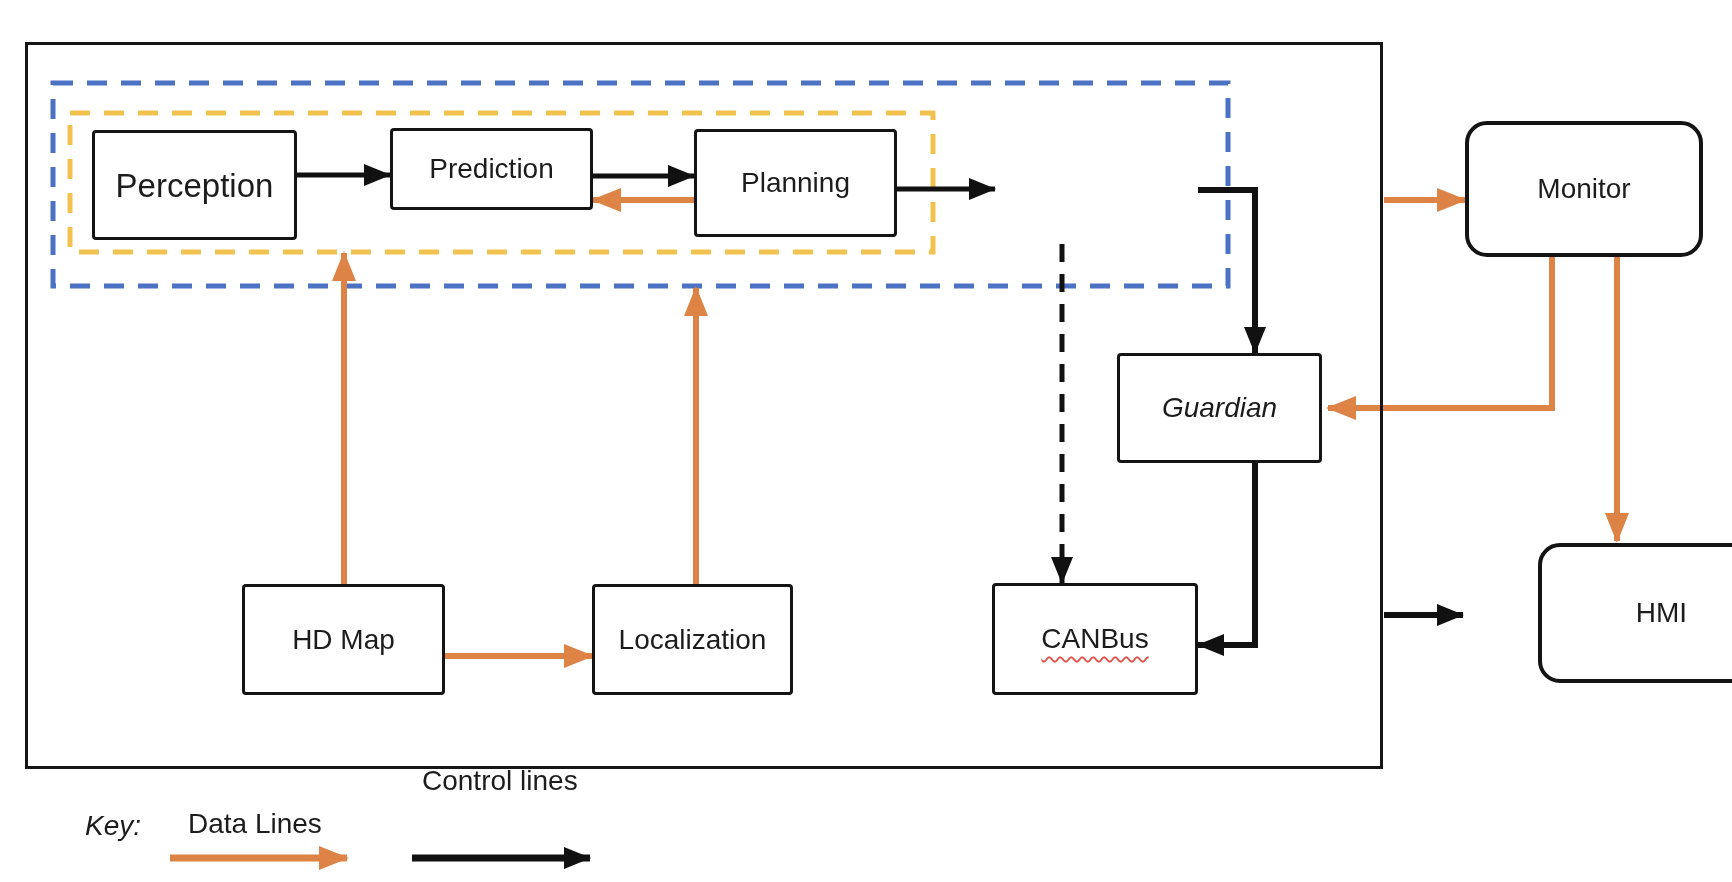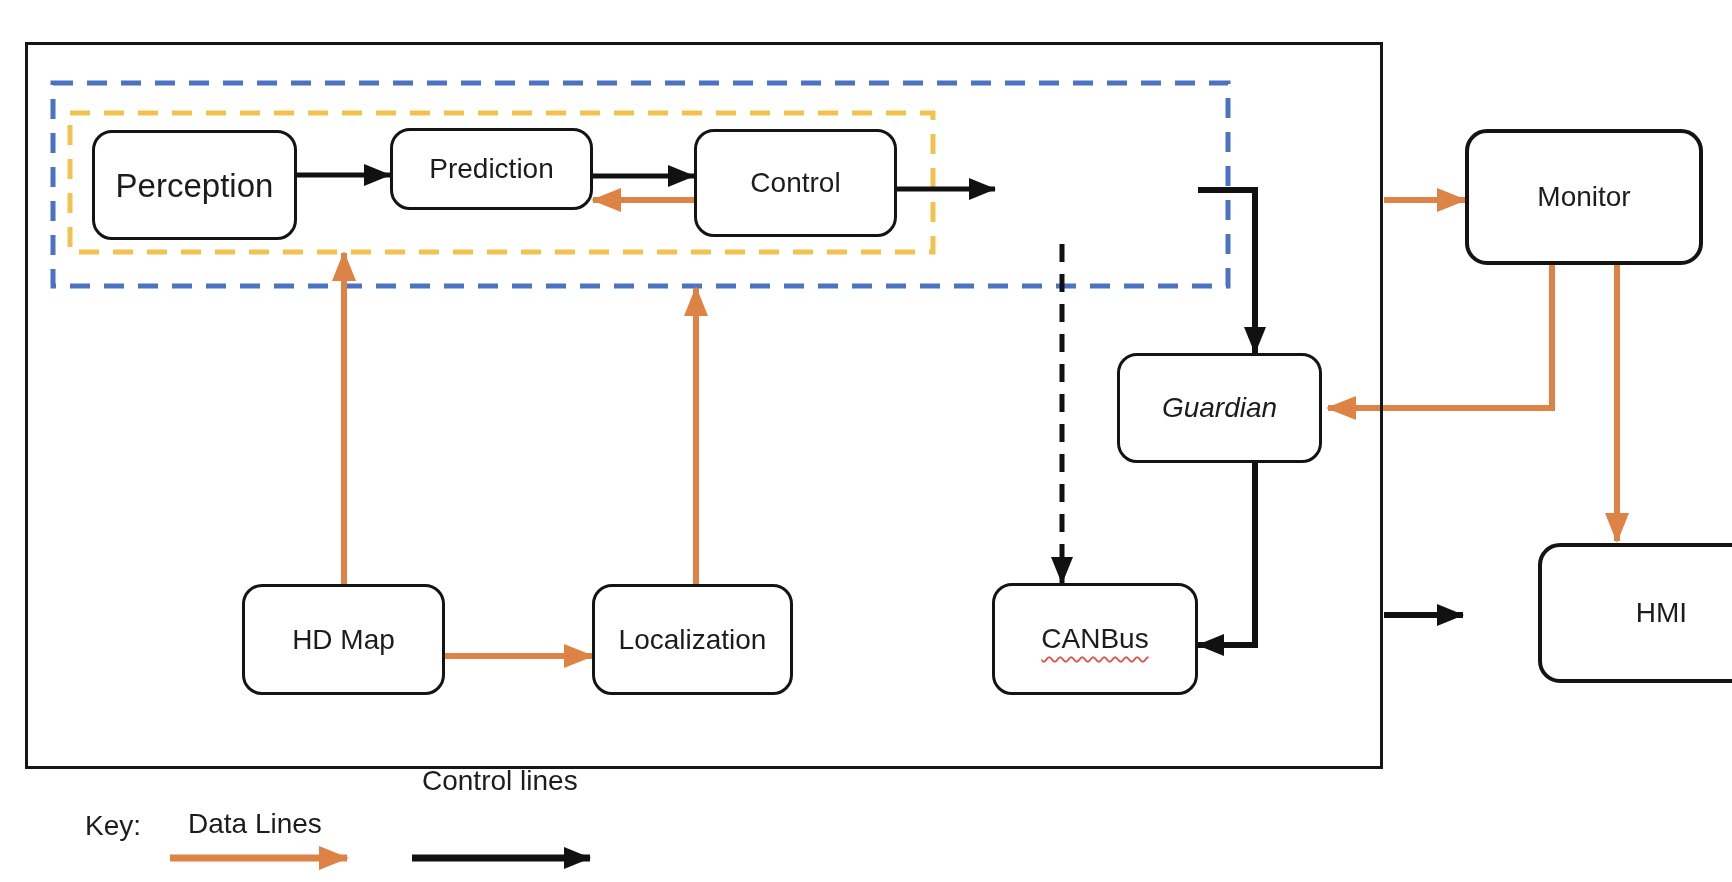--- a/index.html
+++ b/index.html
@@ -10,55 +10,55 @@
     font-family:"Liberation Sans", sans-serif;
     color:#1c1c1c;
     overflow:hidden;
   }
   #connector-layer{position:absolute;left:0;top:0;width:1732px;height:882px;}
   .node{
     position:absolute;
     box-sizing:border-box;
     background:#ffffff;
     border:3px solid #141414;
-    border-radius:20px;
+    border-radius:4px;
     display:flex;align-items:center;justify-content:center;
     font-size:28px;
     line-height:1;
     text-align:center;
     white-space:nowrap;
   }
   .node.big-border{border-width:4px;border-radius:22px;}
   #node-perception{left:92px;top:130px;width:205px;height:110px;font-size:33px;}
   #node-prediction{left:390px;top:128px;width:203px;height:82px;}
   #node-planning{left:694px;top:129px;width:203px;height:108px;}
   #node-control{left:995px;top:130px;width:203px;height:112px;}
   #node-guardian{left:1117px;top:353px;width:205px;height:110px;font-style:italic;}
   #node-canbus{left:992px;top:583px;width:206px;height:112px;}
   #node-hdmap{left:242px;top:584px;width:203px;height:111px;}
   #node-localization{left:592px;top:584px;width:201px;height:111px;}
-  #node-monitor{left:1465px;top:129px;width:238px;height:136px;}
+  #node-monitor{left:1465px;top:121px;width:238px;height:136px;}
   #node-hmi{left:1530px;top:543px;width:247px;height:140px;margin-left:8px;}
   #outer-rect{
     position:absolute;box-sizing:border-box;
     left:25px;top:42px;width:1358px;height:727px;
     border:3px solid #161616;
   }
   .canbus-label{
     text-decoration:underline;
     text-decoration-style:wavy;
     text-decoration-color:#e0564c;
     text-decoration-thickness:2px;
     text-underline-offset:8px;
   }
   .key-text{
     position:absolute;
     font-size:28px;line-height:1;white-space:nowrap;
   }
-  #key-label{left:85px;top:812px;}
+  #key-label{left:85px;top:812px;font-style:italic;}
   #key-data-lines{left:188px;top:810px;}
   #key-control-lines{left:422px;top:767px;}
 </style>
 </head>
 <body>
 
 <div id="canvas">
 
   <svg id="connector-layer" viewBox="0 0 1732 882" xmlns="http://www.w3.org/2000/svg">
     <defs>
@@ -95,21 +95,21 @@
 
   <div id="outer-rect"></div>
 
   <div class="node" id="node-perception">
     <span>Perception</span>
   </div>
   <div class="node" id="node-prediction">
     <span>Prediction</span>
   </div>
   <div class="node" id="node-planning">
-    <span>Control</span>
+    <span>Planning</span>
   </div>
   <div class="node" id="node-guardian">
     <span>Guardian</span>
   </div>
   <div class="node" id="node-canbus">
     <span class="canbus-label">CANBus</span>
   </div>
   <div class="node" id="node-hdmap">
     <span>HD Map</span>
   </div>

